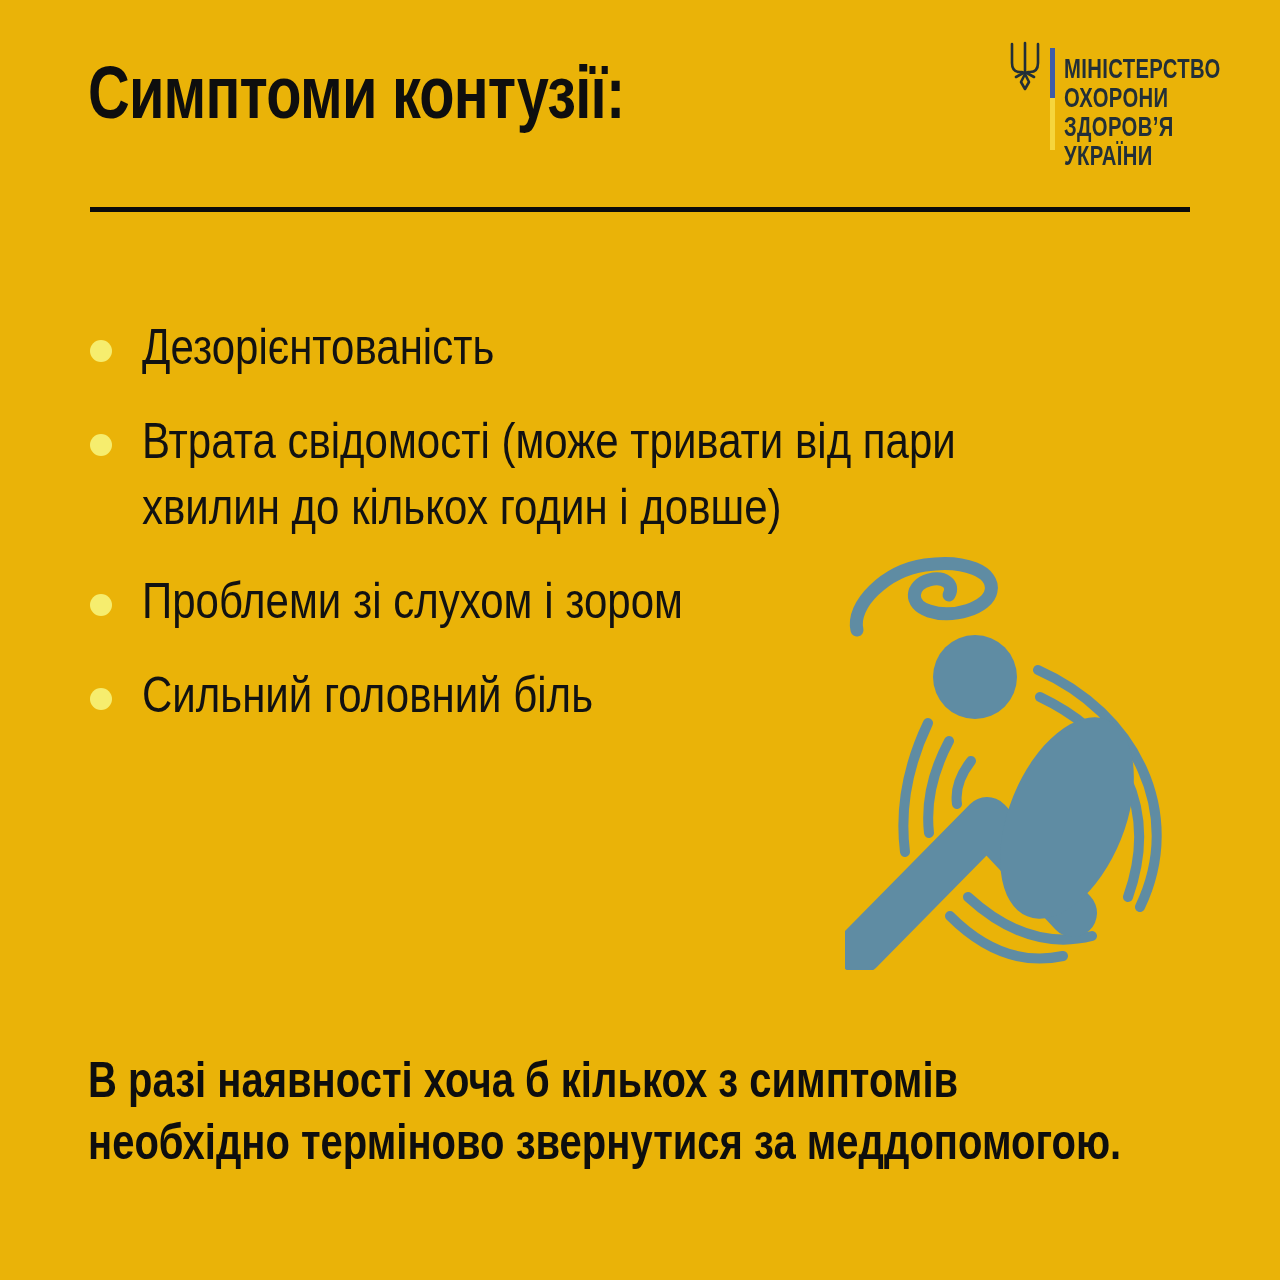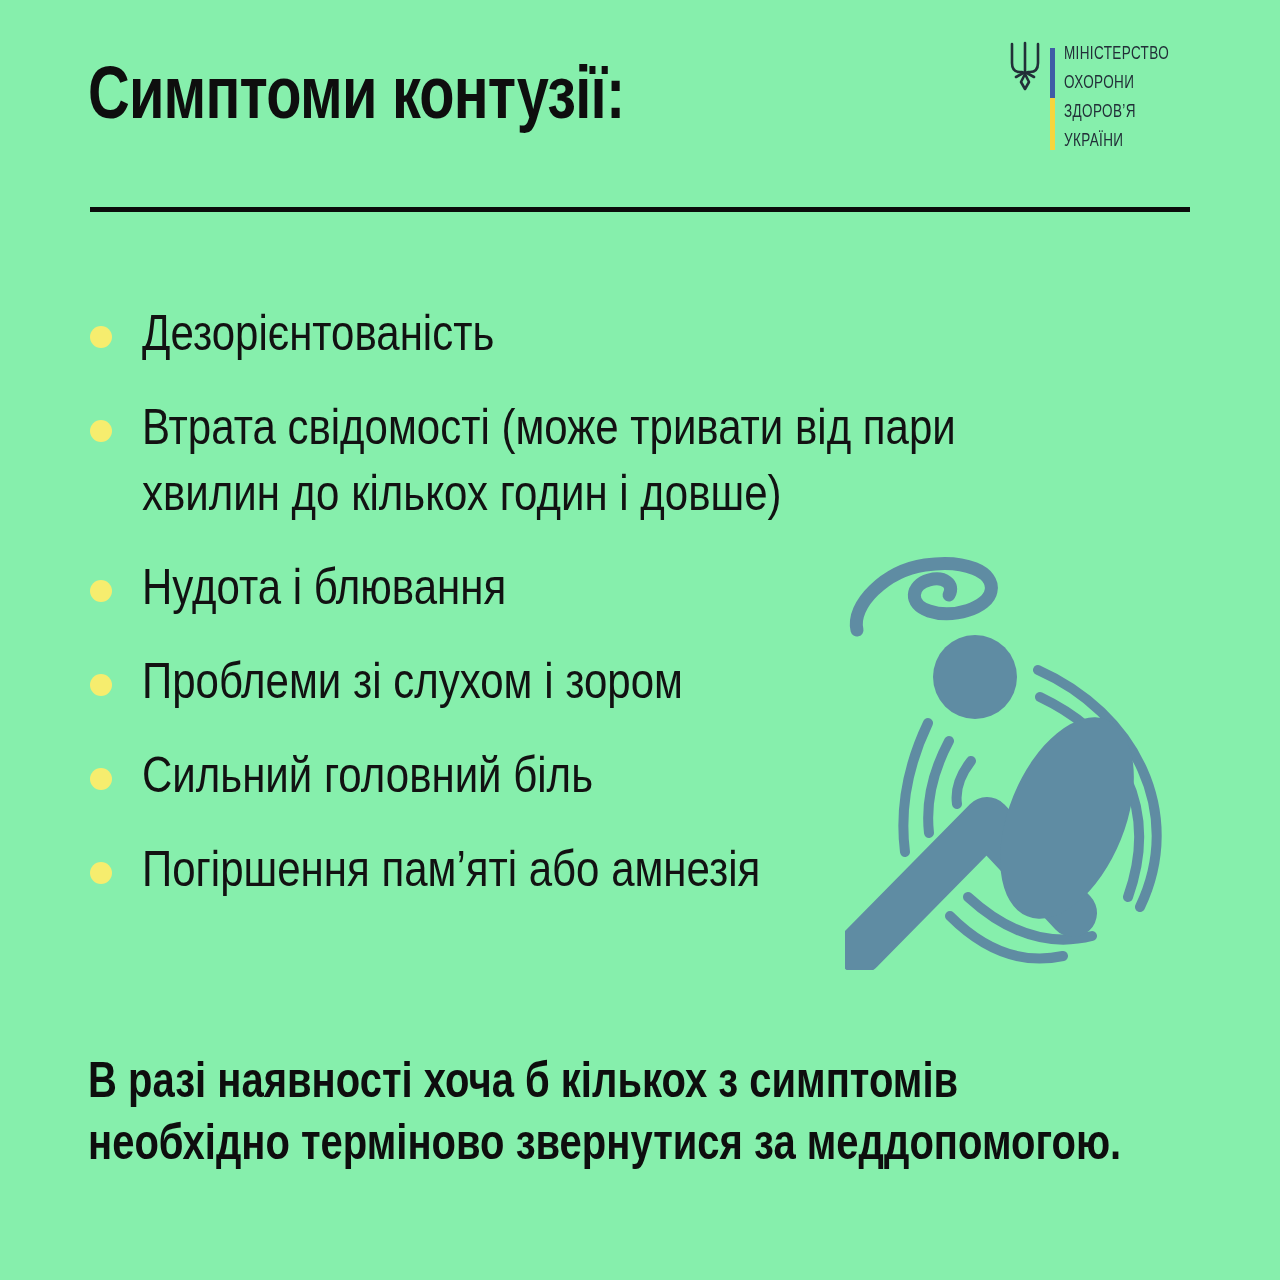--- a/index.html
+++ b/index.html
@@ -1,41 +1,41 @@
 <!DOCTYPE html>
 <html><head>
 <meta charset="utf-8">
 <style>
   html,body{margin:0;padding:0;}
   body{width:1280px;height:1280px;overflow:hidden;background:#8CCFF0;
        font-family:"Liberation Sans",sans-serif;}
-  .poster{position:relative;width:1280px;height:1280px;background:#86efac;overflow:hidden;}
+  .poster{position:relative;width:1280px;height:1280px;background:#eab308;overflow:hidden;}
 
   
   .cx78{display:inline-block;transform:scaleX(.78);transform-origin:0 0;white-space:nowrap;}
   .cx84{display:inline-block;transform:scaleX(.84);transform-origin:0 0;}
   .cx80{display:inline-block;transform:scaleX(.80);transform-origin:0 0;white-space:nowrap;}
   .cx75{display:inline-block;transform:scaleX(.75);transform-origin:0 0;white-space:nowrap;}
 
   .title{position:absolute;left:88px;top:54px;font-size:74px;line-height:1.05;
          font-weight:bold;color:#0E0E0E;letter-spacing:-1px;}
 
   
   .logo{position:absolute;left:1000px;top:36px;width:230px;height:130px;}
   .tryzub{position:absolute;left:6px;top:5px;}
   .logo-bar{position:absolute;left:50px;top:12px;width:5px;height:102px;}
   .bar-blue{width:5px;height:50px;background:#3F5CA6;}
   .bar-yellow{width:5px;height:52px;background:#F6D53C;}
-  .logo-text{position:absolute;left:64px;top:3px;font-size:18px;line-height:29px;
-             font-weight:normal;color:#222F38;letter-spacing:.5px;}
+  .logo-text{position:absolute;left:64px;top:19px;font-size:27px;line-height:29px;
+             font-weight:bold;color:#222F38;letter-spacing:.5px;}
 
   .divider{position:absolute;left:90px;top:207px;width:1100px;height:5px;background:#0B0B0B;}
 
   .symptom-list{position:absolute;left:90px;top:300px;margin:0;padding:0;list-style:none;width:1150px;}
-  .symptom-list li{display:flex;align-items:flex-start;margin:0 0 28px 0;}
+  .symptom-list li{display:flex;align-items:flex-start;margin:14px 0 28px 0;}
   .dot{flex:0 0 auto;width:22px;height:22px;border-radius:50%;background:#F6ED6E;
        margin:26px 30px 0 0;}
   .item-text{font-size:50px;line-height:66px;color:#121212;width:1080px;}
 
   .figure{position:absolute;left:845px;top:545px;}
 
   .footer{position:absolute;left:88px;top:1049px;font-size:50px;line-height:62px;
           font-weight:bold;color:#0E0E0E;}
 </style>
 </head>
@@ -73,33 +73,25 @@
     <li>
       <span class="dot"></span>
       <span class="item-text"><span class="cx84" style="width:1080px">Дезорієнтованість</span></span>
     </li>
     <li>
       <span class="dot"></span>
       <span class="item-text"><span class="cx84" style="width:1080px">Втрата свідомості (може тривати від пари хвилин до кількох годин і довше)</span></span>
     </li>
     <li>
       <span class="dot"></span>
-      <span class="item-text"><span class="cx84" style="width:1080px">Нудота і блювання</span></span>
-    </li>
-    <li>
-      <span class="dot"></span>
       <span class="item-text"><span class="cx84" style="width:1080px">Проблеми зі слухом і зором</span></span>
     </li>
     <li>
       <span class="dot"></span>
       <span class="item-text"><span class="cx84" style="width:1080px">Сильний головний біль</span></span>
-    </li>
-    <li>
-      <span class="dot"></span>
-      <span class="item-text"><span class="cx84" style="width:1080px">Погіршення пам’яті або амнезія</span></span>
     </li>
   </ul>
 
   <svg class="figure" width="355" height="425" viewBox="0 0 355 425" fill="none">
 
     <path d="M12,85 C6,60 40,26 80,20 C120,14 150,27 146,46 C143,63 108,74 84,66 C63,59 66,40 84,35 C99,31 110,39 104,50" stroke="#5F8CA3" stroke-width="13" stroke-linecap="round"></path>
 
     <path d="M83,178 Q52,243 60,307" stroke="#5F8CA3" stroke-width="10" stroke-linecap="round"></path>
     <path d="M104,196 Q79,243 84,288" stroke="#5F8CA3" stroke-width="10" stroke-linecap="round"></path>
     <path d="M126,216 Q109,238 112,259" stroke="#5F8CA3" stroke-width="10" stroke-linecap="round"></path>

